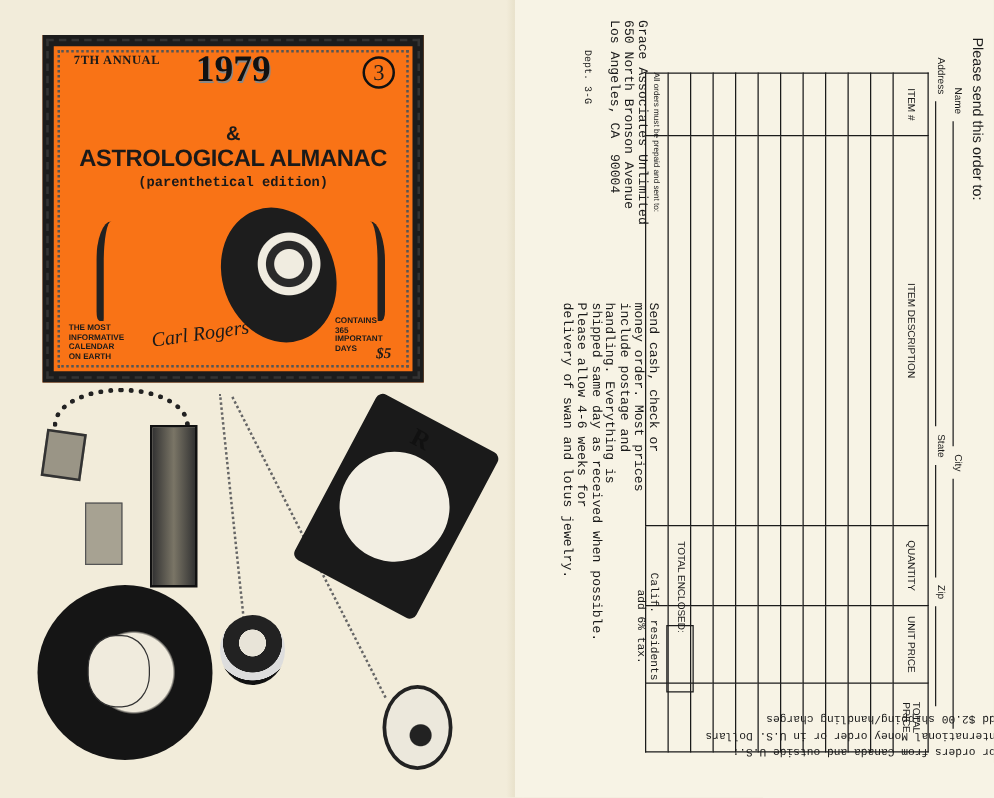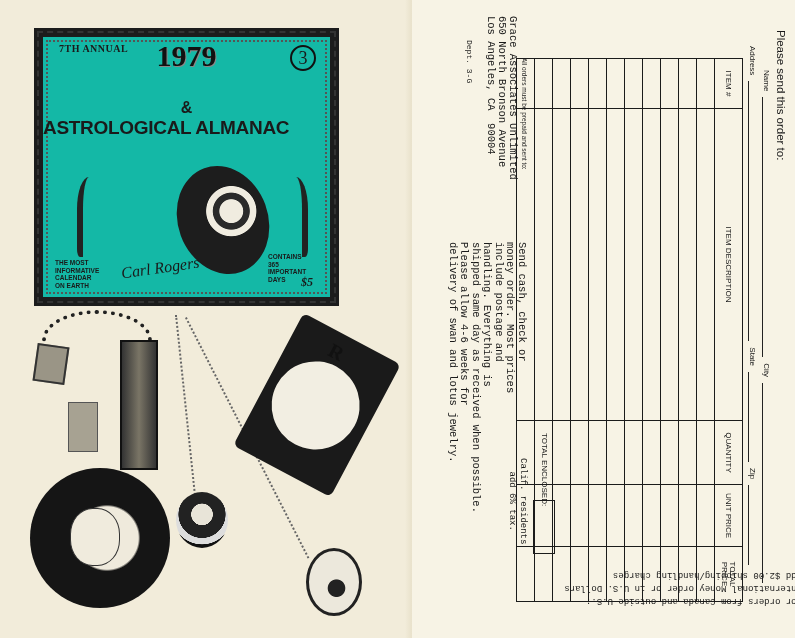--- a/index.html
+++ b/index.html
@@ -8,30 +8,30 @@
 
   .spread { position: absolute; left: 0; top: 0; width: 795px; height: 638px; background: #f4efdf; }
   .left-page { position: absolute; left: 0; top: 0; width: 410px; height: 638px; background: #f2ecda; }
   .fold { position: absolute; left: 405px; top: 0; width: 14px; height: 638px;
           background: linear-gradient(90deg, #f2ecda 0%, #e9e2cc 45%, #f7f3e6 100%); }
   .right-page { position: absolute; left: 412px; top: 0; width: 383px; height: 638px; background: #f7f3e5; overflow: hidden; }
 
   
   .ad { position: absolute; left: 34px; top: 28px; width: 305px; height: 278px;
         border: 9px solid #1c1c1c; outline: 2px dashed #333; outline-offset: -5px;
-        background: #14b8a6; }
+        background: #f97316; }
   .ad-inner { position: absolute; inset: 3px; border: 2px dotted #555; }
   .annual { position: absolute; left: 16px; top: 6px; font: bold 10px "Liberation Serif", serif; letter-spacing: 0.5px; }
   .year { position: absolute; left: 0; right: 0; top: 2px; text-align: center;
           font: 900 30px "Liberation Serif", serif; color: #111; text-shadow: 1px 1px 0 #888; }
   .circled { position: absolute; right: 14px; top: 8px; width: 26px; height: 26px; border: 2px solid #111;
              border-radius: 50%; font: 18px "Liberation Serif", serif; text-align: center; line-height: 22px; }
   .title1 { position: absolute; left: 0; right: 0; top: 42px; text-align: center; font: bold 18px "Liberation Sans", sans-serif; letter-spacing: -0.3px; }
   .amp { position: absolute; left: 0; right: 0; top: 62px; text-align: center; font: bold 16px "Liberation Sans", sans-serif; }
-  .title2 { position: absolute; left: 0; right: 0; top: 80px; font: bold 19px "Liberation Sans", sans-serif; letter-spacing: -0.3px; }
+  .title2 { position: absolute; left: 0; right: 0; top: 80px; text-align: center; font: bold 19px "Liberation Sans", sans-serif; letter-spacing: -0.3px; }
   .edition { position: absolute; left: 0; right: 0; top: 104px; text-align: center; font: bold 11px "Liberation Mono", monospace; }
   .moon { position: absolute; left: 135px; top: 128px; width: 90px; height: 110px; border-radius: 50%;
           background: radial-gradient(circle at 62% 45%, #f0ece0 0 14%, #2a2a2a 15% 22%, #f0ece0 23% 30%, #1d1d1d 31% 100%);
           transform: rotate(-20deg); }
   .ornament { position: absolute; width: 30px; height: 80px; border-left: 6px solid #222; border-radius: 40% 10% 40% 10%; }
   .orn-left { left: 34px; top: 140px; }
   .orn-right { right: 22px; top: 140px; transform: scaleX(-1); }
   .blurb-left, .blurb-right { position: absolute; font: bold 6.5px "Liberation Sans", sans-serif; line-height: 7.5px; }
   .blurb-left { left: 12px; top: 222px; width: 70px; }
   .blurb-right { right: 12px; top: 216px; width: 50px; }
@@ -89,20 +89,21 @@
 
   <div class="left-page">
 
     <div class="ad">
       <div class="ad-inner"></div>
       <div class="annual">7TH ANNUAL</div>
       <div class="year">1979</div>
       <div class="circled">3</div>
       <div class="amp">&amp;</div>
       <div class="title2">ASTROLOGICAL ALMANAC</div>
+      <div class="edition">(parenthetical edition)</div>
       <div class="ornament orn-left"></div>
       <div class="moon"></div>
       <div class="ornament orn-right"></div>
       <div class="blurb-left">
         <div>THE MOST</div>
         <div>INFORMATIVE</div>
         <div>CALENDAR</div>
         <div>ON EARTH</div>
       </div>
       <div class="signature">Carl Rogers</div>

